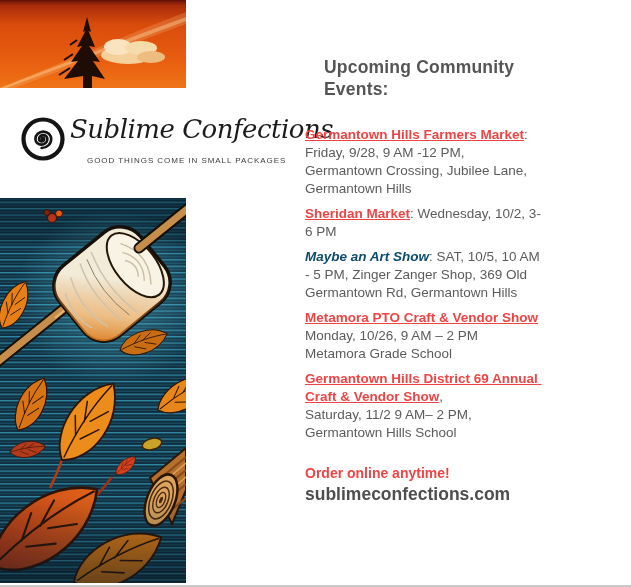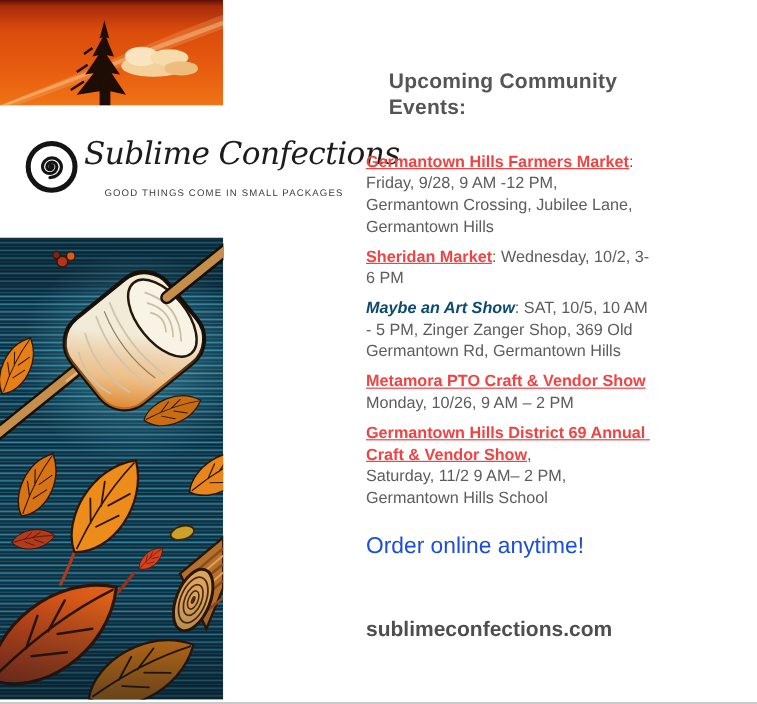--- a/index.html
+++ b/index.html
@@ -30,22 +30,22 @@
     line-height:22px; margin-bottom:26px;margin-left:28px;
   }
   .events-list { margin-left:9px; width:236px; }
   .event {
     font-size:13.5px; line-height:18px; color:#5c5c5c; margin-bottom:7px;
     white-space:pre-wrap;
   }
   .event .bold { font-weight:bold; color:#ef4444;text-decoration:underline; }
   .event .bolditalic { font-weight:bold; font-style:italic; color:#0c4a6e; }
   .footer { margin-left:9px; margin-top:22px; }
-  .order-text { font-size:19px; color:#1d4ed8; line-height:19px; }
-  .website { font-size:17.5px; font-weight:bold; color:#4e4e4e; line-height:23px;margin-top:48px; }
+  .order-text { font-size:14px; color:#ef4444; line-height:19px;font-weight:bold; }
+  .website { font-size:17.5px; font-weight:bold; color:#4e4e4e; line-height:23px; }
 </style>
 </head>
 <body>
 
 <div class="page">
 
   <div class="banner">
     <svg width="186" height="88" viewBox="0 0 186 88">
       <defs>
         <linearGradient id="sky" x1="0" y1="0" x2="0" y2="1">
@@ -168,21 +168,21 @@
       <rect y="300" width="186" height="85" fill="url(#vig)"></rect>
     </svg>
   </div>
 
   <div class="right-col">
     <div class="events-heading">Upcoming Community Events:</div>
     <div class="events-list" id="events-list">
         <p class="event"><span class="bold">Germantown Hills Farmers Market</span><span class="normal">: Friday, 9/28, 9 AM -12 PM,  Germantown Crossing, Jubilee Lane, Germantown Hills</span></p>
         <p class="event"><span class="bold">Sheridan Market</span><span class="normal">: Wednesday, 10/2, 3-6 PM</span><br></p>
         <p class="event"><span class="bolditalic">Maybe an Art Show</span><span class="normal">: SAT, 10/5, 10 AM - 5 PM, Zinger Zanger Shop, 369 Old Germantown Rd, Germantown Hills</span></p>
-        <p class="event"><span class="bold">Metamora PTO Craft &amp; Vendor Show</span><br><span class="normal">Monday, 10/26, 9 AM – 2 PM</span><br></p>
+        <p class="event"><span class="bold">Metamora PTO Craft &amp; Vendor Show</span><br><span class="normal">Monday, 10/26, 9 AM – 2 PM</span><br><span class="normal">Metamora Grade School</span></p>
         <p class="event"><span class="bold">Germantown Hills District 69 Annual Craft &amp; Vendor Show</span><span class="normal">,</span><br><span class="normal">Saturday, 11/2 9 AM– 2 PM,</span><br><span class="normal">Germantown Hills School</span></p>
       </div>
     <div class="footer">
       <div class="order-text">Order online anytime!</div>
       <div class="website">sublimeconfections.com</div>
     </div>
   </div>
 
 </div>
 

